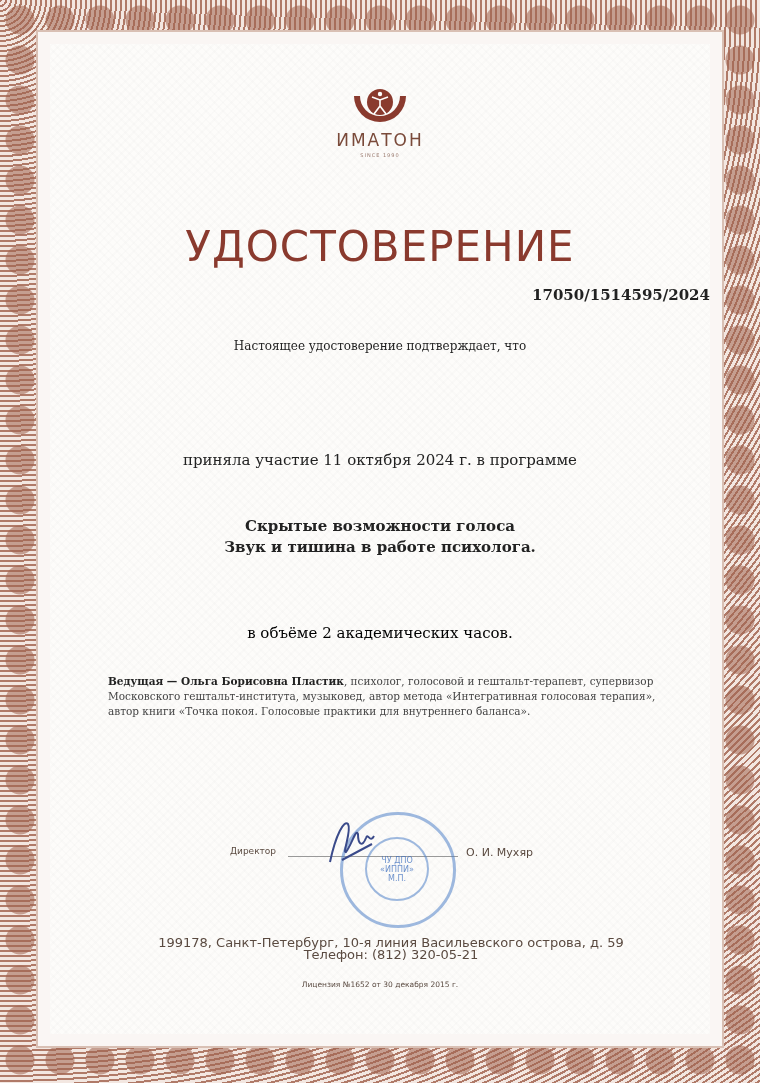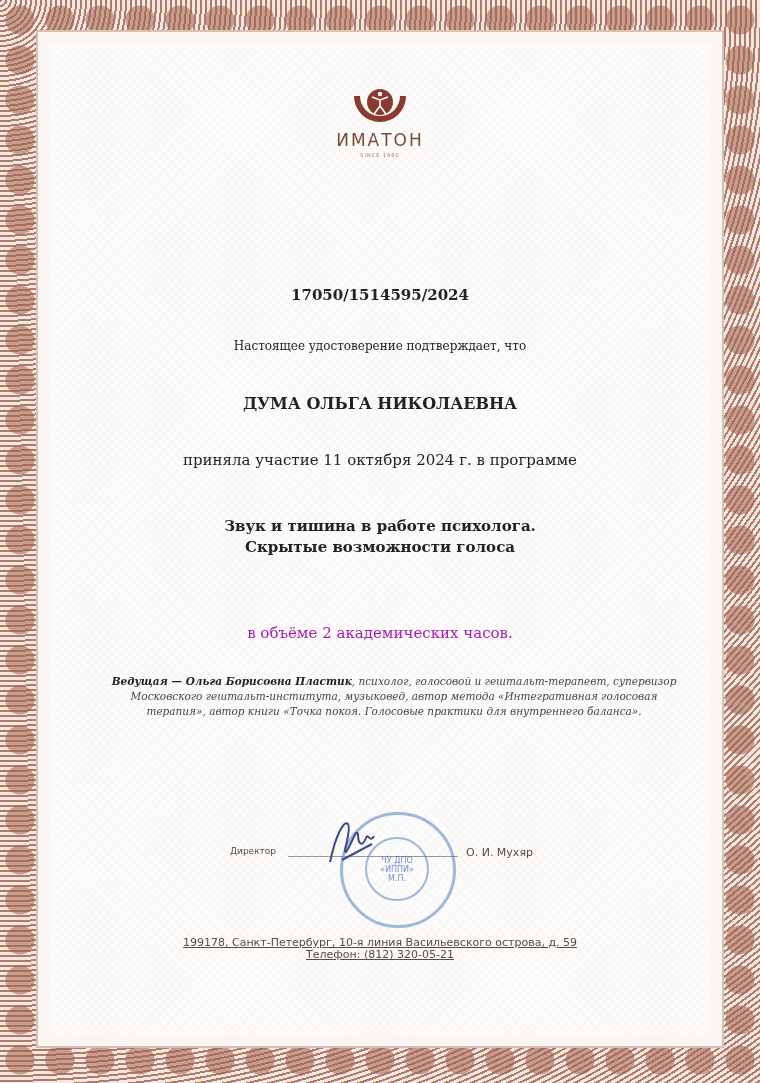--- a/index.html
+++ b/index.html
@@ -16,63 +16,63 @@
     background:#fdfcfa;
     background-image:repeating-linear-gradient(45deg, rgba(200,200,200,.06) 0 2px, transparent 2px 6px),
                      repeating-linear-gradient(-45deg, rgba(200,200,200,.06) 0 2px, transparent 2px 6px);
     box-shadow:0 0 0 12px rgba(255,255,255,.85), 0 0 0 14px #d9c0b4;}
   .content{position:absolute;left:50px;top:44px;width:660px;height:990px;text-align:center;}
   .logo{position:absolute;left:300px;top:42px;width:60px;height:40px;}
   .logo-name{position:absolute;left:0;width:660px;top:86px;font-family:"DejaVu Sans",sans-serif;font-size:17px;letter-spacing:2px;color:#7a4a3a;}
   .logo-since{position:absolute;left:0;width:660px;top:108px;font-family:"DejaVu Sans",sans-serif;font-size:5px;color:#9a7a6e;letter-spacing:1px;}
   .inst{position:absolute;left:0;width:660px;top:137px;font-family:"DejaVu Sans",sans-serif;font-size:12px;letter-spacing:.6px;color:#7a5a4e;}
   .title{position:absolute;left:0;width:660px;top:178px;font-family:"DejaVu Sans",sans-serif;font-size:42px;color:#8a3a2e;letter-spacing:1px;font-weight:normal;}
-  .number{position:absolute;left:0;width:660px;top:242px;font-size:15px;font-weight:bold;color:#222;}
+  .number{position:absolute;left:0;width:660px;top:242px;font-size:15px;font-weight:bold;color:#222;text-align:right;}
   .line1{position:absolute;left:0;width:660px;top:295px;font-size:12px;color:#222;}
   .name{position:absolute;left:0;width:660px;top:350px;font-size:16px;font-weight:bold;color:#222;}
   .line2{position:absolute;left:0;width:660px;top:407px;font-size:15px;color:#222;}
   .program{position:absolute;left:0;width:660px;top:472px;font-size:15px;font-weight:bold;color:#222;line-height:21px;}
-  .hours{position:absolute;left:0;width:660px;top:580px;font-size:15px;color:#a21caf;}
-  .lead{position:absolute;left:58px;width:572px;top:630px;font-size:10.5px;font-style:italic;color:#444;text-align:center;line-height:15px;}
+  .hours{position:absolute;left:0;width:660px;top:580px;font-size:15px;color:#000000;}
+  .lead{position:absolute;left:58px;width:572px;top:630px;font-size:10.5px;color:#444;text-align:left;line-height:15px;}
   .lead b{color:#222;}
   .director{position:absolute;left:180px;top:802px;font-family:"DejaVu Sans",sans-serif;font-size:9px;color:#5a4a40;}
   .sigline{position:absolute;left:238px;top:812px;width:170px;border-top:1px solid #999;}
   .director-name{position:absolute;left:416px;top:802px;font-family:"DejaVu Sans",sans-serif;font-size:11px;color:#5a4a40;}
   .stamp{position:absolute;left:290px;top:768px;width:110px;height:110px;border-radius:50%;border:3px solid rgba(80,130,200,.55);}
   .stamp-inner{position:absolute;left:22px;top:22px;width:60px;height:60px;border-radius:50%;border:2px solid rgba(80,130,200,.55);font-family:"DejaVu Sans",sans-serif;font-size:8px;color:rgba(60,110,190,.75);display:flex;flex-direction:column;justify-content:center;align-items:center;text-align:center;}
   .signature{position:absolute;left:272px;top:770px;width:60px;height:60px;}
-  .addr{position:absolute;left:0;width:660px;top:893px;font-family:"DejaVu Sans",sans-serif;font-size:11px;color:#5a4a40;line-height:12px;text-decoration:underline;}
+  .addr{position:absolute;left:11px;width:660px;top:893px;font-family:"DejaVu Sans",sans-serif;font-size:13px;color:#5a4a40;line-height:12px;}
   .license{position:absolute;left:0;width:660px;top:936px;font-family:"DejaVu Sans",sans-serif;font-size:7.5px;color:#5a4a40;}
 </style>
 </head>
 <body>
 
 <div class="frame"></div>
 <div class="border-wave"></div>
 <div class="inner-border"></div>
 
 <div class="content">
   <svg class="logo" viewBox="0 0 60 40">
     <path d="M4 10 A26 26 0 0 0 56 10 L50 10 A20 20 0 0 1 10 10 Z" fill="#8a3a2e"></path>
     <circle cx="30" cy="16" r="13" fill="#8a3a2e"></circle>
     <circle cx="30" cy="8" r="2.2" fill="#fff"></circle>
     <path d="M22 11 L30 14 L38 11 M30 14 L30 20 M30 20 L24 28 M30 20 L36 28" stroke="#fff" stroke-width="1.6" fill="none"></path>
   </svg>
   <div class="logo-name">ИМАТОН</div>
   <div class="logo-since">SINCE 1990</div>
 
+  <div class="title">УДОСТОВЕРЕНИЕ</div>
   <div class="number">17050/1514595/2024</div>
 
   <div class="line1">Настоящее удостоверение подтверждает, что</div>
-  <div class="name">ДУМА ОЛЬГА НИКОЛАЕВНА</div>
   <div class="line2">приняла участие 11 октября 2024 г. в программе</div>
 
   <div class="program">
+    <div>Скрытые возможности голоса</div>
     <div>Звук и тишина в работе психолога.</div>
-    <div>Скрытые возможности голоса</div>
   </div>
 
   <div class="hours">в объёме 2 академических часов.</div>
 
   <div class="lead"><b>Ведущая — Ольга Борисовна Пластик</b><span>, психолог, голосовой и гештальт-терапевт, супервизор Московского гештальт-института, музыковед, автор метода «Интегративная голосовая терапия», автор книги «Точка покоя. Голосовые практики для внутреннего баланса».</span></div>
 
   <div class="director">Директор</div>
   <div class="sigline"></div>
   <div class="stamp">
     <div class="stamp-inner">
@@ -83,13 +83,14 @@
   </div>
   <svg class="signature" viewBox="0 0 60 60">
     <path d="M8 48 C14 20 22 6 26 10 C30 16 20 40 24 38 C30 30 34 14 36 20 C36 30 40 34 44 24 C46 18 48 30 52 22 M20 46 L50 30" stroke="#3a4a8a" stroke-width="2" fill="none"></path>
   </svg>
   <div class="director-name">О. И. Мухяр</div>
 
   <div class="addr">
     <div>199178, Санкт-Петербург, 10-я линия Васильевского острова, д. 59</div>
     <div>Телефон: (812) 320-05-21</div>
   </div>
+  <div class="license">Лицензия №1652 от 30 декабря 2015 г.</div>
 </div>
 
 </body></html>

